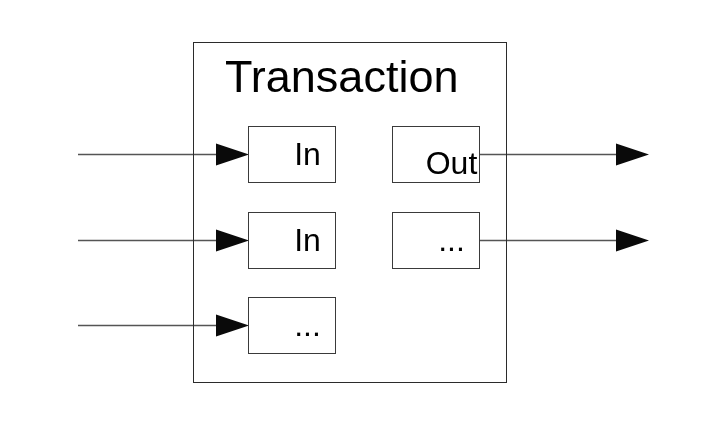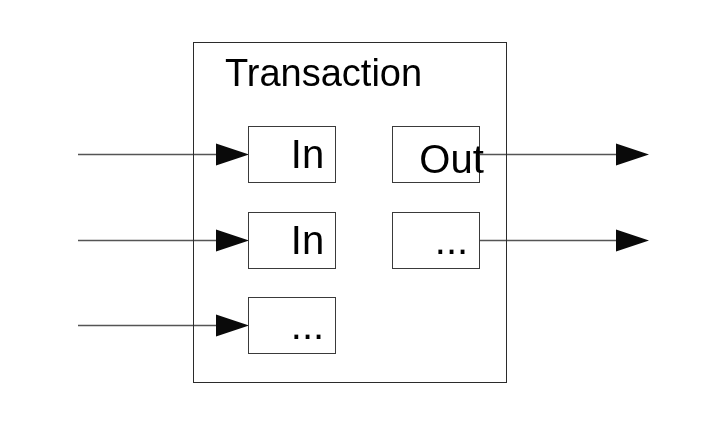--- a/index.html
+++ b/index.html
@@ -29,36 +29,36 @@
     width: 314px;
     height: 341px;
     border: 1.5px solid #2b2b2b;
     box-sizing: border-box;
     background: transparent;
   }
   .diagram-title {
     position: absolute;
     left: 225px;
     top: 54px;
-    font-size: 38px;
+    font-size: 45px;
     line-height: 1;
     color: #000000;
     white-space: nowrap;
   }
   .node {
     position: absolute;
     width: 88px;
     height: 57px;
     border: 1.5px solid #3a3a3a;
     box-sizing: border-box;
     background: #ffffff;
     display: flex;
     align-items: center;
     justify-content: center;
-    font-size: 40px;
+    font-size: 32px;
     color: #000000;
     padding-left: 31px;
   }
   .node.in-1   { left: 248px; top: 126px; }
   .node.out-1  { left: 392px; top: 126px; align-items: flex-end; }
   .node.in-2   { left: 248px; top: 212px; }
   .node.out-2  { left: 392px; top: 212px; }
   .node.in-3   { left: 248px; top: 297px; }
 </style>
 </head>

